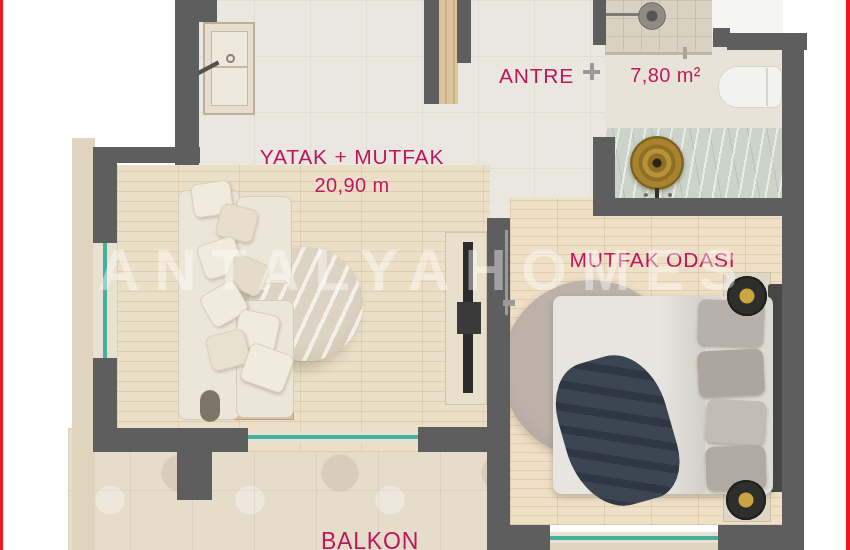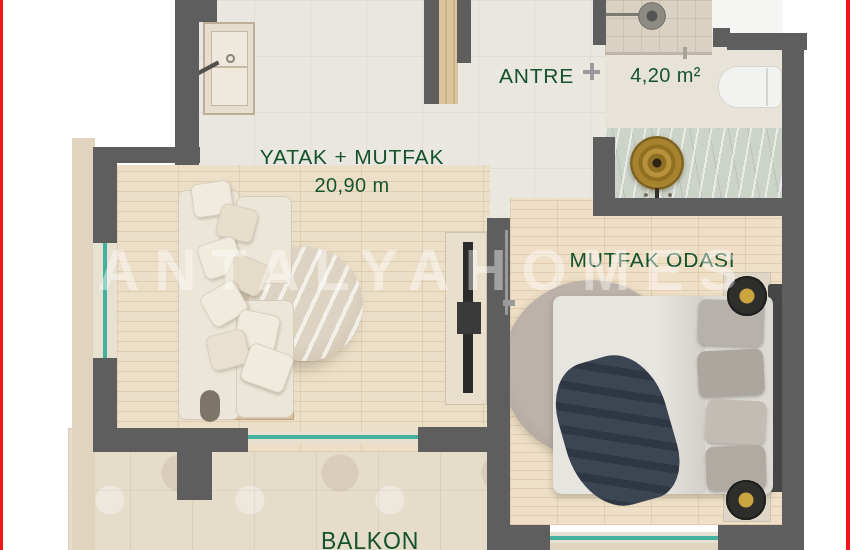--- a/index.html
+++ b/index.html
@@ -84,21 +84,21 @@
   .lamp{border-radius:50%;z-index:14;
     background:radial-gradient(circle at 50% 50%,#c9a43f 0 7px,#2e2e2c 8px 100%);
     box-shadow:0 0 0 2px #1f1f1e inset;}
   .gold-sink{
     border-radius:50%;z-index:14;
     background:radial-gradient(circle at 50% 50%,#2c2417 0 4px,#8f6f22 5px 9px,#b8913c 10px 14px,#8f6f22 15px 18px,#a8832f 19px 24px,#7c621f 25px 100%);
     box-shadow:0 2px 4px rgba(60,50,30,.4);}
   .toilet{background:#f2f2f0;border:1px solid #d5d5d0;border-radius:20px 8px 8px 20px;z-index:12;}
   
   .lbl{
-    z-index:30;color:#14532d;text-align:center;
+    z-index:30;color:#be185d;text-align:center;
     font-size:21px;letter-spacing:.8px;line-height:29px;font-weight:400;
   }
   .lbl .area{font-size:20px;letter-spacing:.4px;}
   
   #watermark{
     left:0;top:238px;width:850px;height:64px;z-index:40;
     color:rgba(255,255,255,.42);font-size:58px;font-weight:700;
     letter-spacing:15px;text-align:center;line-height:64px;
     white-space:nowrap;overflow:hidden;
   }
@@ -205,21 +205,21 @@
   <div class="lamp" style="left:726px;top:480px;width:40px;height:40px;"></div>
 
   <div class="lbl" style="left:232px;top:142px;width:240px;">
     <span style="position:static;display:block;">YATAK + MUTFAK</span>
     <span class="area" style="position:static;display:block;">20,90 m</span>
   </div>
   <div class="lbl" style="left:479px;top:61px;width:115px;">
     <span style="position:static;display:block;">ANTRE</span>
   </div>
   <div class="lbl" style="left:608px;top:61px;width:115px;">
-    <span class="area" style="position:static;display:block;">4,20 m²</span>
+    <span class="area" style="position:static;display:block;">7,80 m²</span>
   </div>
   <div class="lbl" style="left:560px;top:245px;width:185px;">
     <span style="position:static;display:block;">MUTFAK ODASI</span>
   </div>
   <div class="lbl" style="left:300px;top:527px;width:140px;font-size:23px;">
     <span style="position:static;display:block;">BALKON</span>
   </div>
 
   <div id="watermark">ANTALYAHOMES</div>
 

